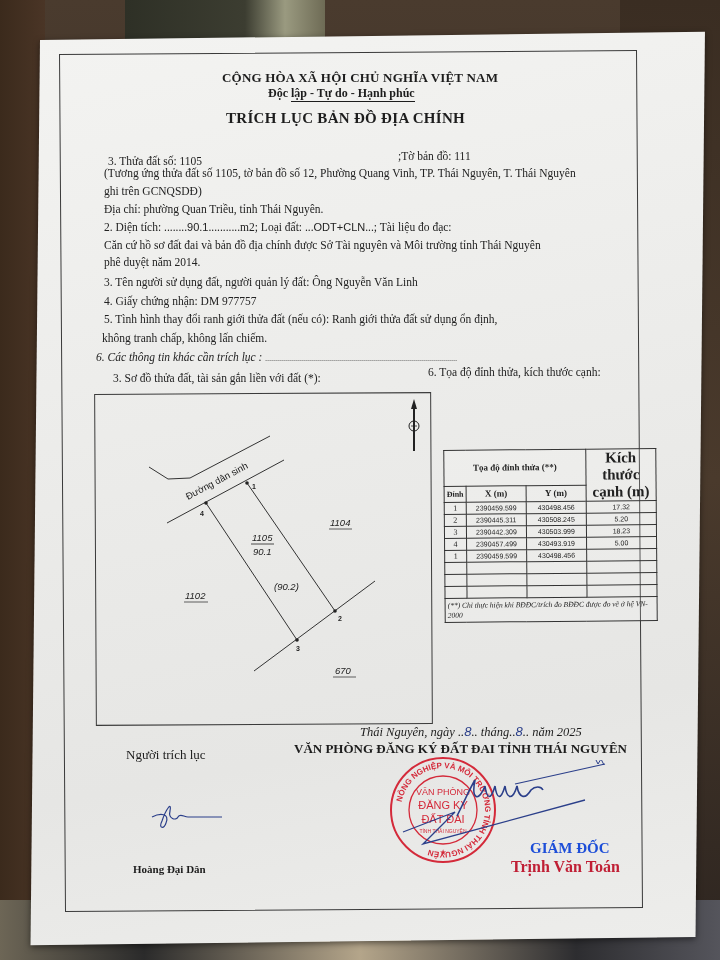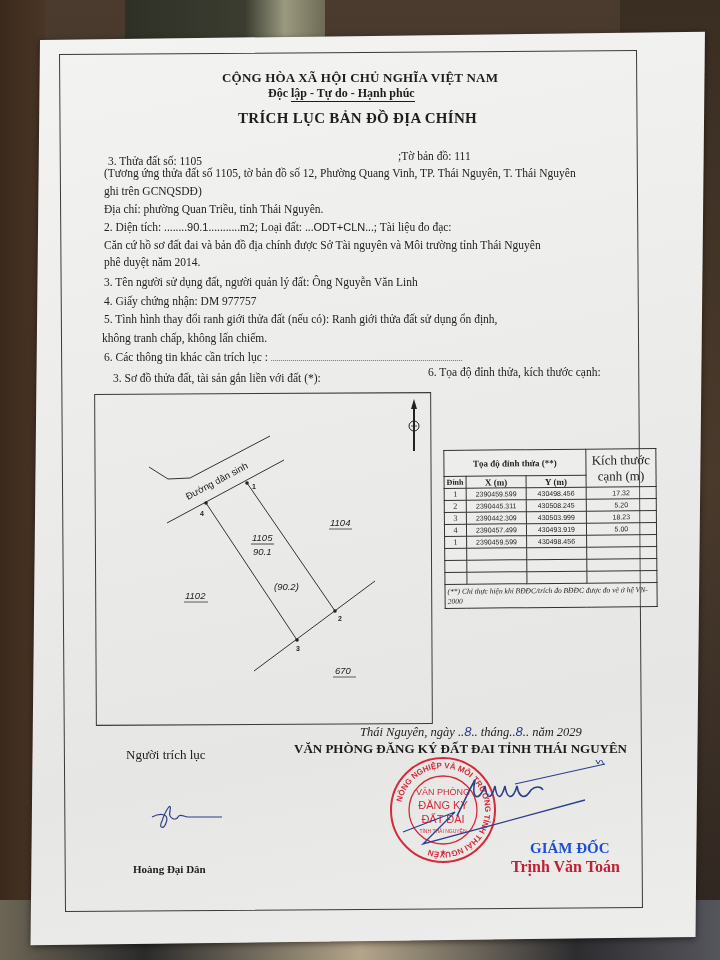--- a/index.html
+++ b/index.html
@@ -38,21 +38,21 @@
       position: absolute;
       left: 62px; top: 52px; width: 578px; height: 858px;
       border: 1.5px solid #3a3a3a;
       transform: rotate(-0.4deg);
     }
     .doc { position: absolute; left: 0; top: 0; width: 720px; height: 960px; }
     .abs { position: absolute; white-space: nowrap; }
     .hdr1 { left: 222px; top: 70px; font-size: 13px; font-weight: bold; letter-spacing: 0.2px; }
     .hdr2 { left: 268px; top: 86px; font-size: 12px; font-weight: bold; }
     .hdr2 .ul { border-bottom: 1.5px solid #1d1d1d; padding-bottom: 1px; }
-    .title { left: 238px; top: 110px; font-size: 15px; font-weight: bold; letter-spacing: 0.3px; }
+    .title { left: 226px; top: 110px; font-size: 15px; font-weight: bold; letter-spacing: 0.3px; }
     .body { font-size: 11.5px; color: #222; }
     .dots { letter-spacing: 0; }
     .hand { font-family: "Liberation Sans", sans-serif; font-size: 11px; }
 
     .map-box {
       position: absolute; left: 95px; top: 393px; width: 337px; height: 332px;
       border: 1.3px solid #3a3a3a;
       transform: rotate(-0.3deg);
     }
     .map-svg { position: absolute; left: 80px; top: 385px; }
@@ -62,21 +62,21 @@
       border-collapse: collapse;
       font-family: "Liberation Sans", sans-serif;
       transform: rotate(-0.5deg);
       background: rgba(255,255,255,0.15);
     }
     .coord-table td, .coord-table th {
       border: 1px solid #333; font-size: 7px; text-align: center; color: #222;
       height: 12px; padding: 0 2px;
     }
     .coord-table th { font-family: "Liberation Serif", serif; font-weight: bold; font-size: 9px; }
-    .coord-table .th-size { font-weight: normal; font-size: 13px; }
+    .coord-table .th-size { font-weight: bold; font-size: 15px; }
     .coord-table .col-dinh { width: 18px; font-size: 8px; font-family: "Liberation Serif", serif; }
     .coord-table .col-x { width: 60px; }
     .coord-table .col-y { width: 60px; }
     .coord-table .col-len { width: 70px; }
     .coord-table .note { text-align: left; font-style: italic; font-family: "Liberation Serif", serif; font-size: 7.5px; height: 24px; white-space: normal; line-height: 10px; }
 
     .date-line { left: 360px; top: 724px; font-size: 12.5px; font-style: italic; }
     .hand-blue { font-family: "Liberation Sans", sans-serif; font-style: italic; color: #2b3f8a; font-size: 13px; }
     .office { left: 294px; top: 741px; font-size: 13px; font-weight: bold; }
     .signer-left-title { left: 126px; top: 747px; font-size: 13px; }
@@ -120,21 +120,21 @@
   <div class="abs body" style="left:104px; top:221px;">
     <span>2. Diện tích: ........</span><span class="hand">90.1</span><span>...........m2; Loại đất: ...</span><span class="hand">ODT+CLN</span><span>...; Tài liệu đo đạc:</span>
   </div>
   <div class="abs body" style="left:104px; top:239px;">Căn cứ hồ sơ đất đai và bản đồ địa chính được Sở Tài nguyên và Môi trường tỉnh Thái Nguyên</div>
   <div class="abs body" style="left:104px; top:256px;">phê duyệt năm  2014.</div>
 
   <div class="abs body" style="left:104px; top:276px;">3. Tên người sử dụng đất, người quản lý đất: Ông Nguyễn Văn Linh</div>
   <div class="abs body" style="left:104px; top:295px;">4. Giấy chứng nhận:  DM 977757</div>
   <div class="abs body" style="left:104px; top:313px;">5. Tình hình thay đổi ranh giới thửa đất (nếu có): Ranh giới thửa đất sử dụng ổn định,</div>
   <div class="abs body" style="left:102px; top:332px;">không tranh chấp, không lấn chiếm.</div>
-  <div class="abs body" style="left:104px; top:351px;">
+  <div class="abs body" style="left:96px; top:351px;font-style:italic;">
     <span>6. Các thông tin khác cần trích lục :</span>
     <span class="dots" style="font-size:8px;">................................................................................................</span>
   </div>
   <div class="abs body" style="left:113px; top:372px;">3. Sơ đồ thửa đất, tài sản gắn liền với đất (*):</div>
   <div class="abs body" style="left:428px; top:366px;">6. Tọa độ đỉnh thửa, kích thước cạnh:</div>
 
   <div class="map-box"></div>
   <svg class="map-svg" width="360" height="340" viewBox="0 0 360 340">
 
     <polyline points="69,82 88,94 110,93 190,51" fill="none" stroke="#333" stroke-width="1"></polyline>
@@ -236,21 +236,21 @@
           <td></td>
           <td></td>
         </tr>
     <tr>
       <td colspan="4" class="note">(**) Chỉ thực hiện khi BĐĐC/trích đo BĐĐC được đo vẽ ở hệ VN-2000</td>
     </tr>
   </tbody>
     </table>
 
   <div class="abs date-line">
-    <span>Thái Nguyên, ngày ..</span><span class="hand-blue">8</span><span>.. tháng..</span><span class="hand-blue">8</span><span>.. năm 2029</span>
+    <span>Thái Nguyên, ngày ..</span><span class="hand-blue">8</span><span>.. tháng..</span><span class="hand-blue">8</span><span>.. năm 2025</span>
   </div>
   <div class="abs office">VĂN PHÒNG ĐĂNG KÝ ĐẤT ĐAI TỈNH THÁI NGUYÊN</div>
   <div class="abs signer-left-title">Người trích lục</div>
 
   <svg class="sig" style="left:148px; top:795px;" width="80" height="40" viewBox="0 0 80 40">
     <path d="M4 22 C 12 18, 22 18, 18 28 C 16 34, 10 34, 14 26 C 18 14, 24 6, 22 16 C 20 24, 28 26, 30 22 C 32 18, 36 22, 40 22 L 74 22" fill="none" stroke="#2b3f8a" stroke-width="1.2"></path>
   </svg>
 
   <div class="abs signer-left-name">Hoàng Đại Dân</div>
 

